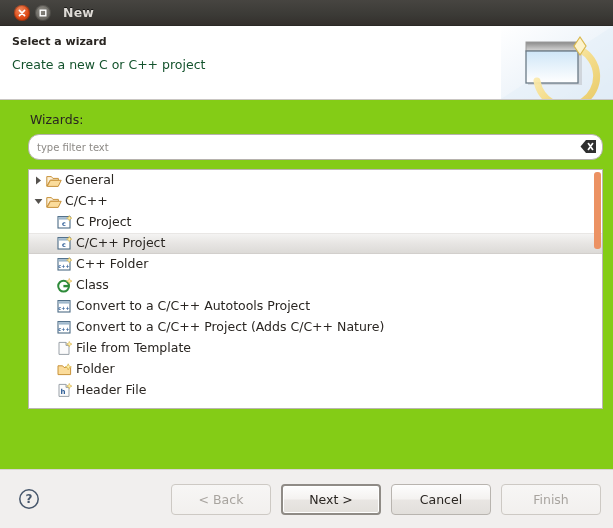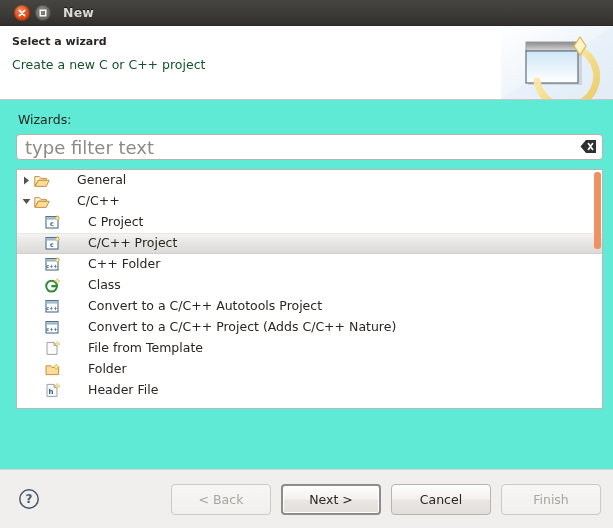--- a/index.html
+++ b/index.html
@@ -89,45 +89,45 @@
     right: 0;
     top: 0;
     width: 112px;
     height: 73px;
     overflow: hidden;
   }
 
   
   .body {
     flex: 1;
-    background: #5eead4;
-    padding: 10px 10px 0 16px;
+    background: #84cc16;
+    padding: 10px 10px 0 28px;
     box-sizing: border-box;
     position: relative;
   }
   .wizards-label {
     font-size: 12.5px;
     color: #2a2622;
     margin: 2px 0 7px 2px;
   }
 
   .filter-row {
     position: relative;
     height: 26px;
     margin-bottom: 9px;
   }
   .filter-input {
     width: 100%;
     height: 26px;
     box-sizing: border-box;
     border: 1px solid #b6b2ad;
-    border-radius: 4px;
+    border-radius: 11px;
     background: #ffffff;
     font-family: "DejaVu Sans", "Liberation Sans", sans-serif;
-    font-size: 18px;
+    font-size: 10px;
     color: #2a2622;
     padding: 0 28px 0 8px;
     outline: none;
   }
   .filter-input::placeholder { color: #8d8a86; opacity: 1; }
   .clear-icon {
     position: absolute;
     right: 6px;
     top: 5px;
     width: 17px;
@@ -175,21 +175,21 @@
   }
   .row-icon {
     width: 17px;
     height: 16px;
     margin-right: 3px;
     flex: none;
     display: flex;
     align-items: center;
     justify-content: center;
   }
-  .row-label { line-height: 1; margin-left: 24px; }
+  .row-label { line-height: 1; }
 
   .tree-scrollbar {
     position: absolute;
     right: 1px;
     top: 1px;
     width: 7px;
     bottom: 1px;
     background: transparent;
   }
   .tree-scroll-thumb {

